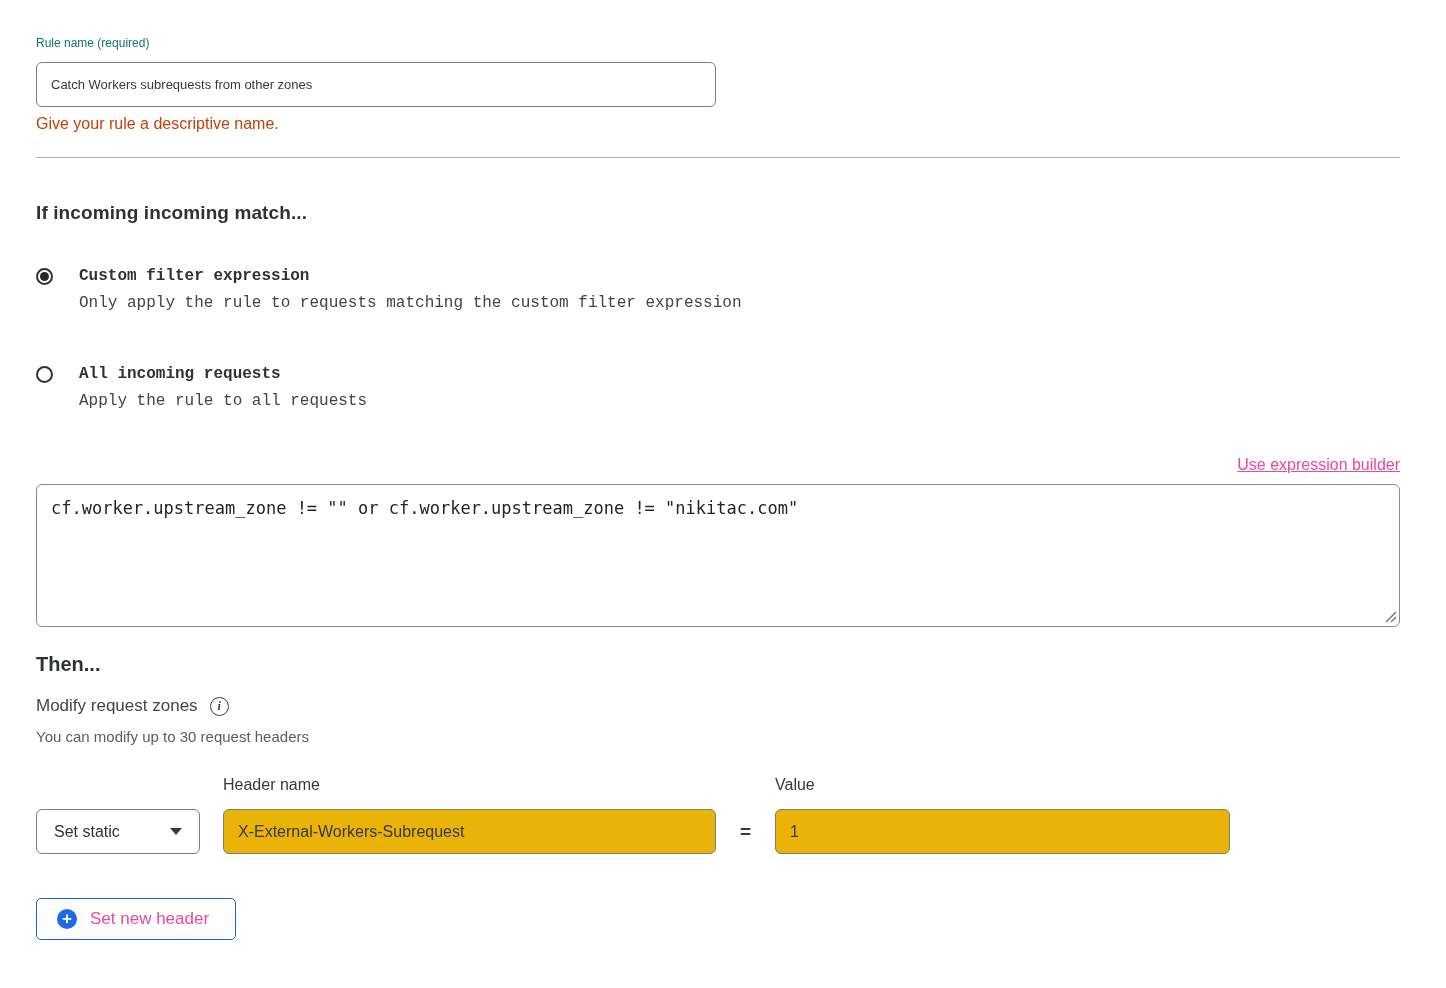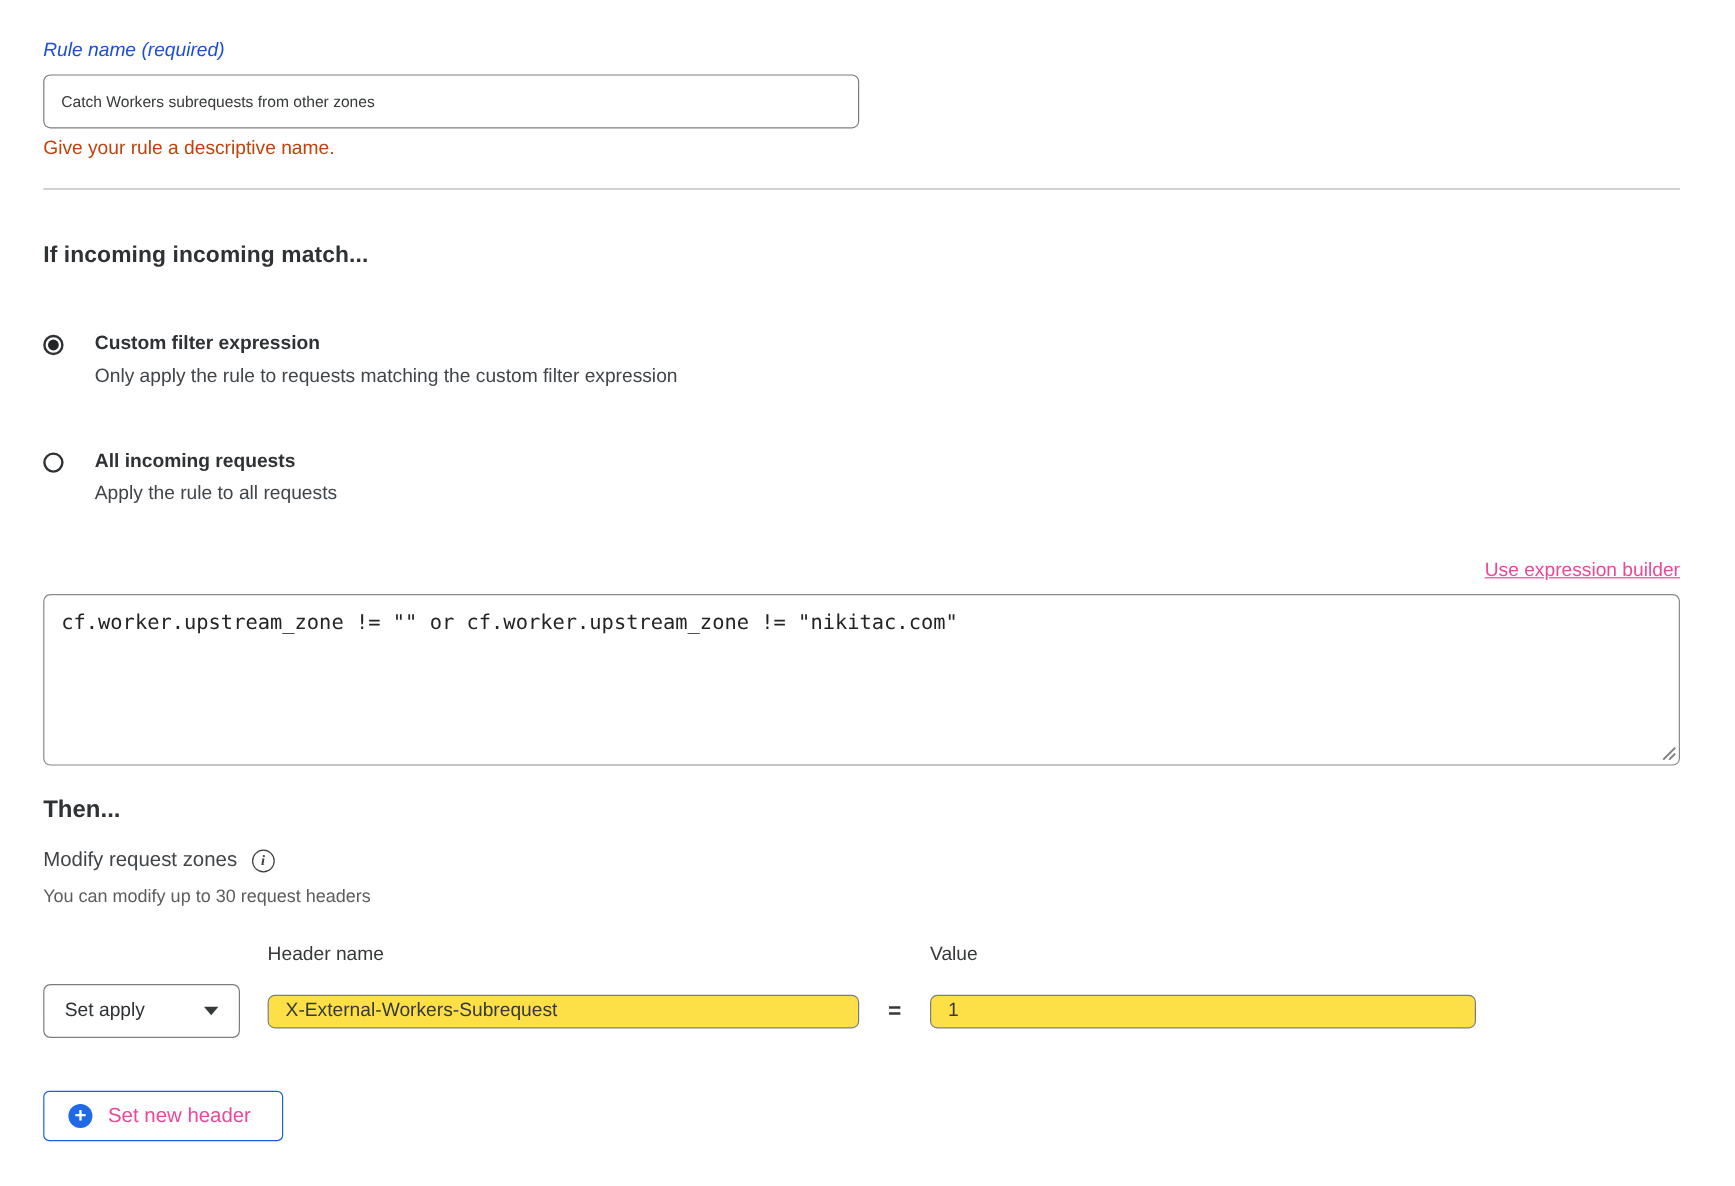--- a/index.html
+++ b/index.html
@@ -5,40 +5,40 @@
   * { box-sizing: border-box; margin: 0; padding: 0; }
   html, body { background: #ffffff; }
   body {
     width: 1446px; height: 988px;
     font-family: "Liberation Sans", sans-serif;
     color: #36393a;
     overflow: hidden;
   }
   .content { padding: 33px 46px 0 36px; }
 
-  .field-label { font-size: 16px; line-height: 20px; color: #1d4ed8; font-style: italic; }
+  .field-label { font-size: 12px; line-height: 20px; color: #0f766e; }
 
   .text-input {
     display: block; width: 680px; height: 45px;
     margin-top: 9px;
     border: 1px solid #7d7d7d; border-radius: 6px;
     padding: 0 14px; font-size: 13px; color: #36393a;
     font-family: "Liberation Sans", sans-serif;
     background: #fff; outline: none;
   }
   .help-text { margin-top: 7px; font-size: 16px; line-height: 20px; color: #c2410c; }
 
   .divider { margin-top: 23px; border: none; border-top: 1px solid #b3b3b3; height: 0; }
 
   .section-heading {
     margin-top: 43px; font-size: 19px; line-height: 24px;
     font-weight: bold; color: #2e3234; letter-spacing: .1px;
   }
 
-  .radio-group { margin-top: 51px; }
+  .radio-group { margin-top: 40px; font-family: Liberation Mono, monospace; }
   .radio-option { display: flex; align-items: flex-start; }
   .radio-option + .radio-option { margin-top: 50px; }
   .radio-circle {
     flex: 0 0 auto; width: 17px; height: 17px; margin-top: 3px;
     border: 2px solid #2f3234; border-radius: 50%;
     display: flex; align-items: center; justify-content: center;
     background: #fff; cursor: pointer;
   }
   .radio-circle .dot { width: 9px; height: 9px; border-radius: 50%; background: transparent; }
   .radio-circle.selected .dot { background: #232426; }
@@ -91,24 +91,24 @@
     background: #fff; cursor: pointer;
     display: flex; align-items: center; justify-content: space-between;
     padding: 0 17px; font-size: 16px; color: #2e3234;
   }
   .select-caret {
     width: 0; height: 0;
     border-left: 6px solid transparent; border-right: 6px solid transparent;
     border-top: 7px solid #36393a;
   }
   .grid-input {
-    width: 100%; height: 28px;
+    width: 100%; height: 45px;
     border: 1px solid #7d7d7d; border-radius: 6px;
     padding: 0 14px; font-size: 16px; color: #36393a;
-    font-family: "Liberation Sans", sans-serif; background: #fde047; outline: none;
+    font-family: "Liberation Sans", sans-serif; background: #eab308; outline: none;
   }
   .equals { text-align: center; font-size: 19px; font-weight: bold; color: #36393a; }
 
   .add-btn {
     margin-top: 44px;
     height: 42px; padding: 0 26px 0 20px;
     background: #ffffff; border: 1px solid #1a62dd; border-radius: 5px;
     display: inline-flex; align-items: center; gap: 13px;
     cursor: pointer; font-family: "Liberation Sans", sans-serif;
   }
@@ -183,21 +183,21 @@
     <span></span>
       <span></span>
     <span class="col-label">Header name</span>
     <span></span>
     <span class="col-label">Value</span>
   </div>
 
   
   <div class="hdr-grid controls-row">
     <div class="select-box">
-      <span>Set apply</span>
+      <span>Set static</span>
       <span class="select-caret"></span>
     </div>
     <span></span>
     <input class="grid-input" type="text" value="X-External-Workers-Subrequest" style="">
     <span class="equals">=</span>
     <input class="grid-input" type="text" value="1" style="">
   </div>
 
   
   <button class="add-btn">

